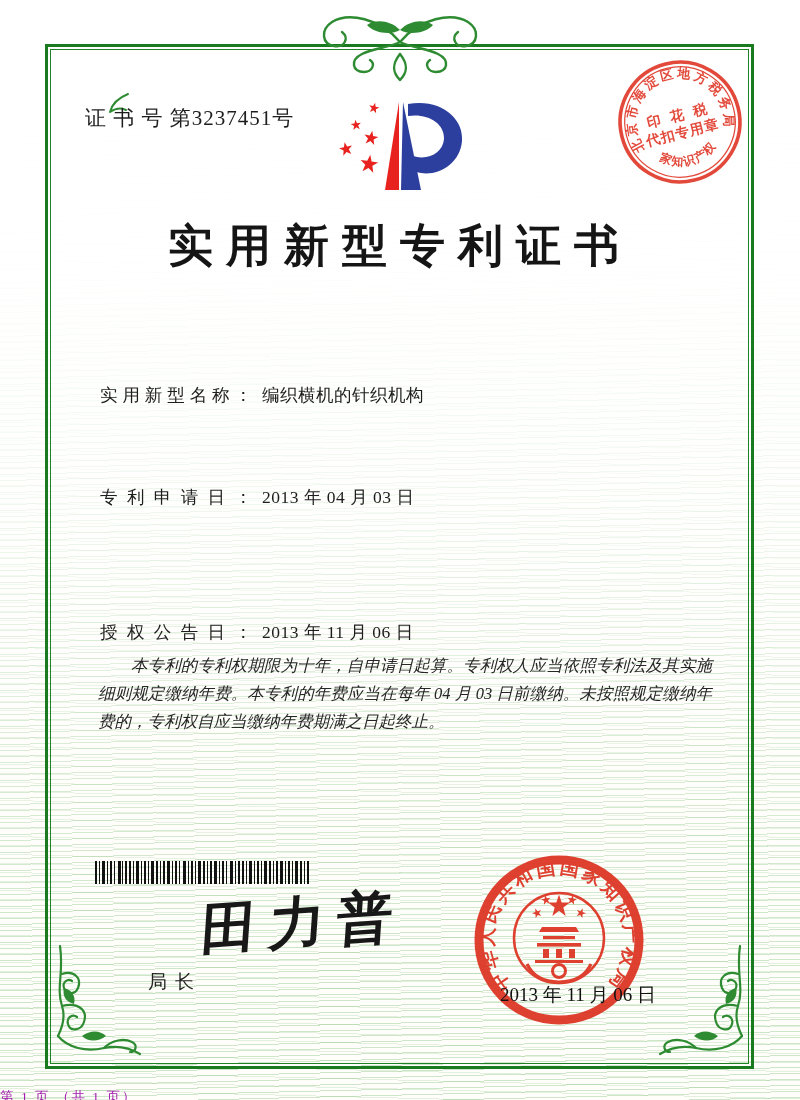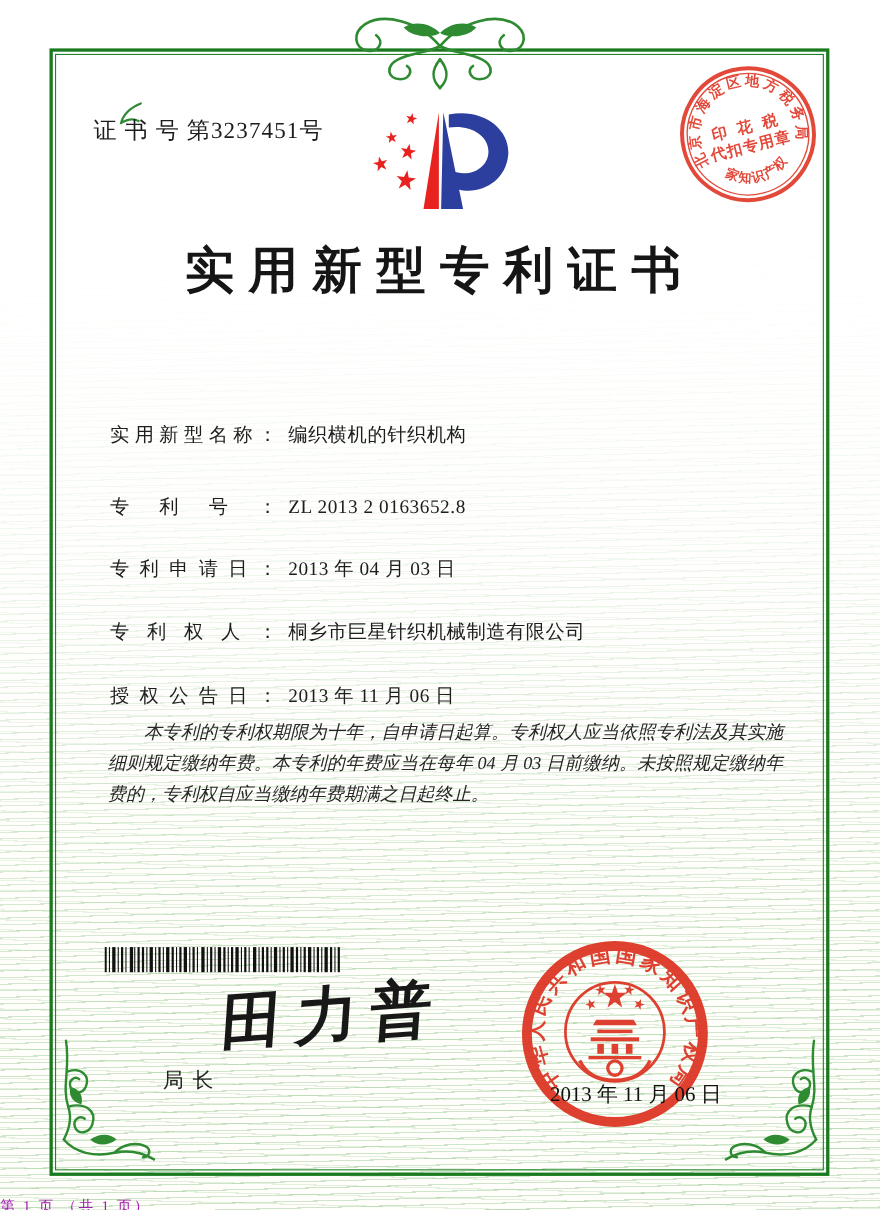--- a/index.html
+++ b/index.html
@@ -16,21 +16,21 @@
       repeating-linear-gradient(181.4deg,rgba(118,186,112,.22) 0 1px,rgba(255,255,255,0) 1px 9px);
   }
   .frame{position:absolute;left:45px;top:44px;width:703px;height:1019px;border:3px solid #1a7a1f;}
   .frame-inner{position:absolute;inset:2px;border:1px solid #1f8226;}
   .abs{position:absolute;}
   .cert-no{left:85px;top:104px;font-size:21px;letter-spacing:1px;}
   .title{left:0;top:216px;width:100%;text-align:center;font-size:45px;font-weight:bold;letter-spacing:13px;color:#151515;}
   .field{left:100px;width:630px;font-size:17.5px;white-space:nowrap;}
   .flabel{display:inline-block;width:152px;text-align:justify;text-align-last:justify;}
   .fvalue{margin-left:10px;letter-spacing:.5px;}
-  .f0{top:383px}.f1{top:448px}.f2{top:505px}.f3{top:562px}.f4{top:620px}
+  .f0{top:383px}.f1{top:448px}.f2{top:485px}.f3{top:562px}.f4{top:620px}
   .body-text{left:98px;top:652px;width:614px;font-size:16.5px;line-height:28px;font-style:italic;color:#262626;}
   .body-text p{margin:0;text-indent:2em;text-align:justify;}
   .sig-label{left:148px;top:969px;font-size:19px;letter-spacing:8px;color:#222;}
   .signature{left:200px;top:886px;width:200px;height:100px;font-size:56px;font-weight:bold;
     letter-spacing:12px;color:#181818;transform:rotate(-4deg) skewX(-8deg);white-space:nowrap;}
   .seal-date{left:493px;top:982px;width:170px;text-align:center;font-size:19px;color:#111;white-space:nowrap;}
   .footer{left:0;top:1088px;width:100%;font-size:13.5px;letter-spacing:2px;color:#a21caf;}
   .tax-stamp{left:616px;top:58px;width:128px;height:128px;transform:rotate(-14deg);opacity:.92;}
   .seal{left:473px;top:854px;width:172px;height:172px;opacity:.93;}
   .logo{left:330px;top:94px;width:150px;height:114px;}
@@ -124,28 +124,22 @@
     <text font-size="11.5" font-weight="bold" fill="#e03a2a" letter-spacing="1">
       <textPath href="#taxBot" startOffset="50%" text-anchor="middle">国家知识产权局</textPath>
     </text>
   </svg>
 
   <div class="abs field f0">
     <span class="flabel">实用新型名称：</span><span class="fvalue">编织横机的针织机构</span>
   </div>
 
   <div class="abs title">实用新型专利证书</div>
-  <div class="abs field f1">
-    <span class="flabel">专利号：</span><span class="fvalue">ZL 2013 2 0163652.8</span>
-  </div>
   <div class="abs field f2">
     <span class="flabel">专利申请日：</span><span class="fvalue">2013 年 04 月 03 日</span>
-  </div>
-  <div class="abs field f3">
-    <span class="flabel">专利权人：</span><span class="fvalue">桐乡市巨星针织机械制造有限公司</span>
   </div>
   <div class="abs field f4">
     <span class="flabel">授权公告日：</span><span class="fvalue">2013 年 11 月 06 日</span>
   </div>
 
   <div class="abs body-text">
     <p>本专利的专利权期限为十年，自申请日起算。专利权人应当依照专利法及其实施细则规定缴纳年费。本专利的年费应当在每年 04 月 03 日前缴纳。未按照规定缴纳年费的，专利权自应当缴纳年费期满之日起终止。</p>
   </div>
 
   <svg class="abs barcode" viewBox="0 0 216 23" preserveAspectRatio="none">

